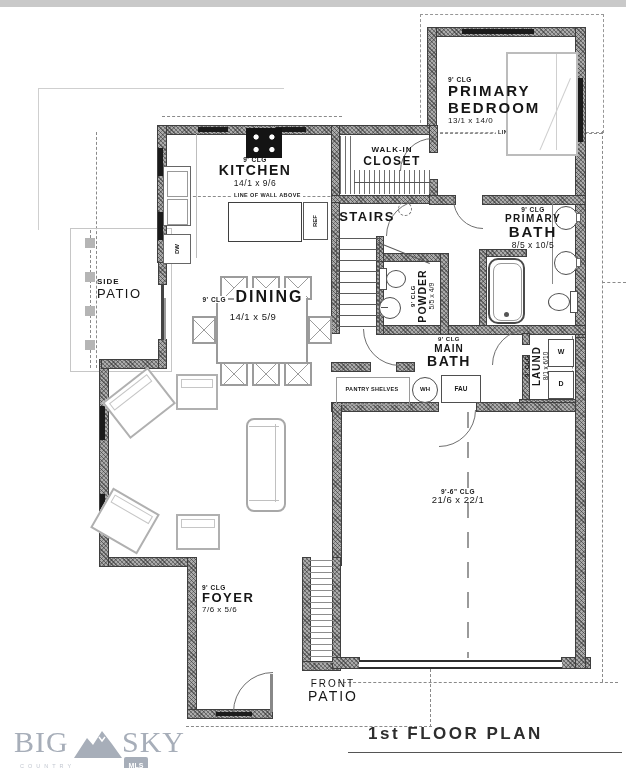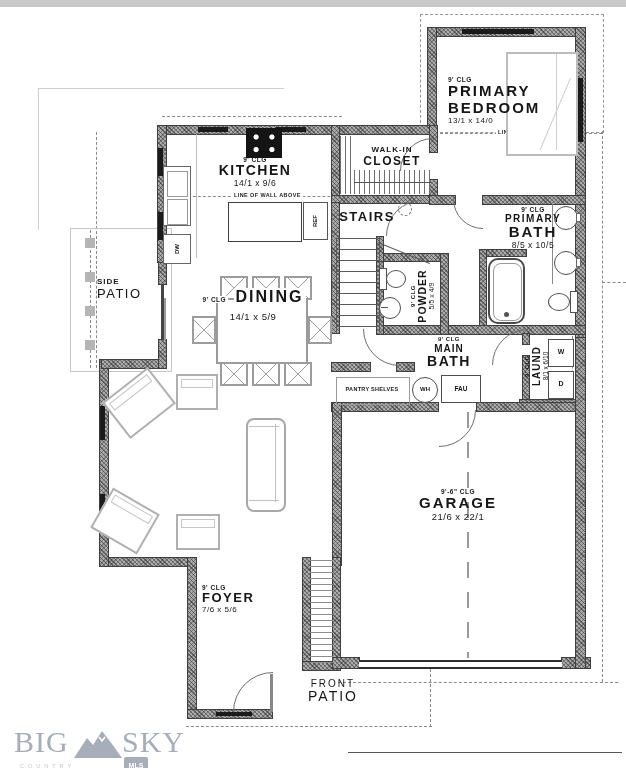--- a/index.html
+++ b/index.html
@@ -281,21 +281,20 @@
   </div>
 
 
   <div class="rn" style="left:97px;top:278px;width:62px;text-align:left">
     <span class="nm" style="font-size:8px;letter-spacing:1px">SIDE</span>
     <span class="nm" style="font-size:13px;letter-spacing:1.5px;font-weight:400">PATIO</span>
   </div>
 
   <div class="rn" style="left:398px;top:488px;width:120px">
     <span class="clg">9'-6" CLG</span>
-    <span class="nm" style="font-size:15px;letter-spacing:2px">GARAGE</span>
     <span class="dm" style="font-size:9.5px">21/6 x 22/1</span>
   </div>
 
   <div class="rn" style="left:202px;top:584px;width:86px;text-align:left">
     <span class="clg">9' CLG</span>
     <span class="nm" style="font-size:13px;letter-spacing:1.5px">FOYER</span>
     <span class="dm" style="font-size:8px">7/6 x 5/6</span>
   </div>
 
   <div class="rn" style="left:290px;top:678px;width:86px">
@@ -308,15 +307,18 @@
     <svg width="52" height="30" viewBox="0 0 52 30" style="position:absolute;left:62px;top:10px">
       <path d="M2 29 L15 9 L21 16 L30 2 L40 15 L50 29 Z" fill="#a7aeb9"></path>
       <path d="M27 8 L30 12 L33 8" stroke="#fff" stroke-width="1.5" fill="none"></path>
     </svg>
     <span class="logo-word" style="position:absolute;left:112px;top:6px">SKY</span>
     <span style="position:absolute;left:10px;top:44px;font-size:5.5px;letter-spacing:4px;color:#c2c7d0;font-family:'Liberation Sans',sans-serif">COUNTRY</span>
     <span style="position:absolute;left:114px;top:38px;width:24px;height:16px;background:#a7aeb9;color:#fff;font-size:7px;font-weight:700;
                  display:flex;align-items:center;justify-content:center;border-radius:2px;font-family:'Liberation Sans',sans-serif">MLS</span>
   </div>
 
+  <div class="a" style="left:368px;top:724px;width:254px;font-size:17px;font-weight:700;letter-spacing:2.5px;color:#2d2d2d">
+    <span>1st FLOOR PLAN</span>
+  </div>
   <div class="thin" style="left:348px;top:752px;width:274px;height:1px;background:#555"></div>
 
 </div>
 
 </body></html>

